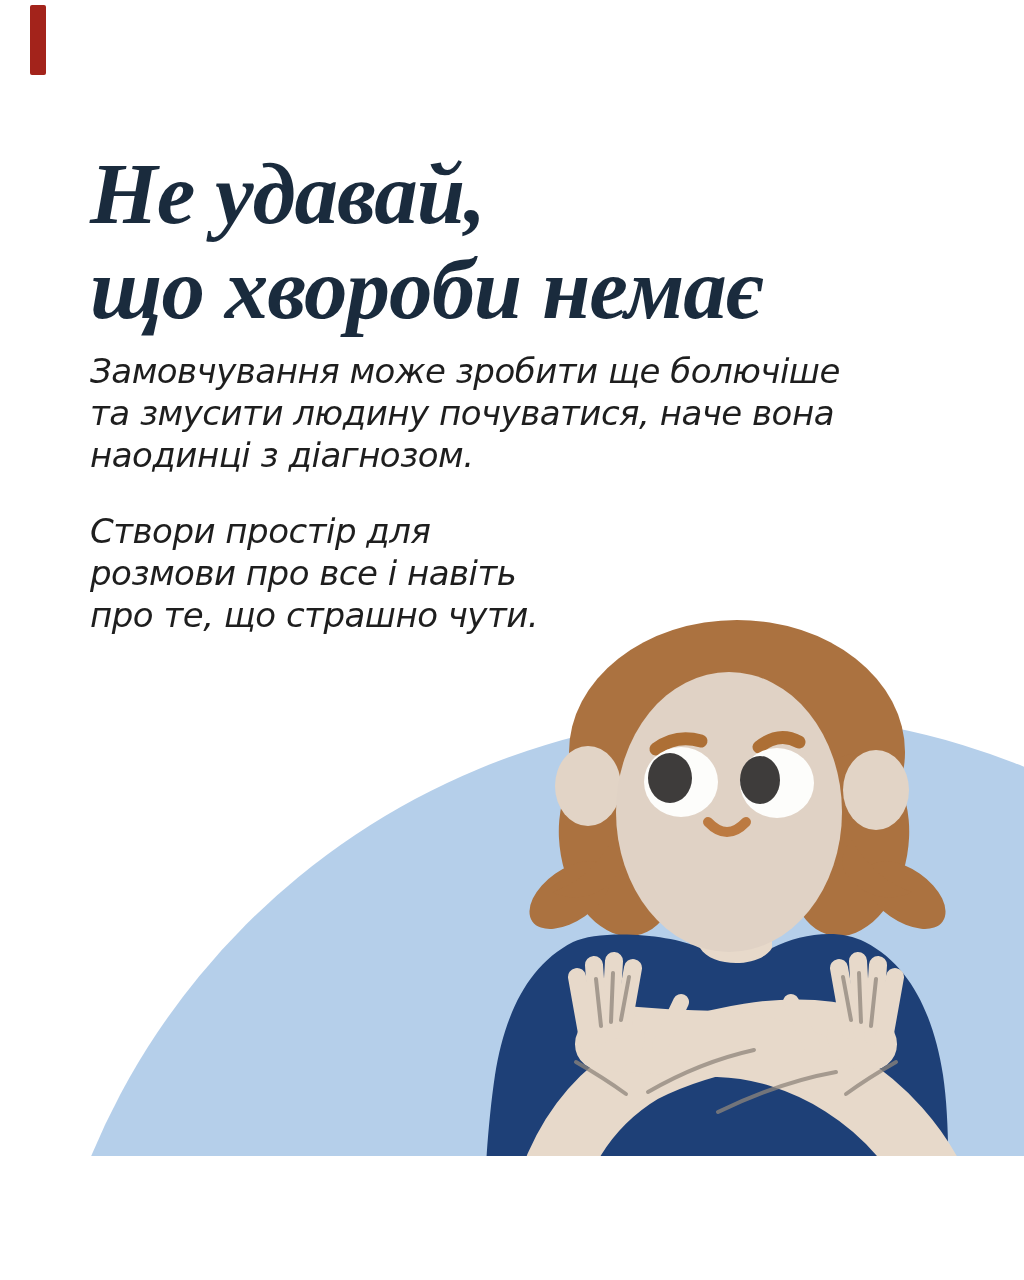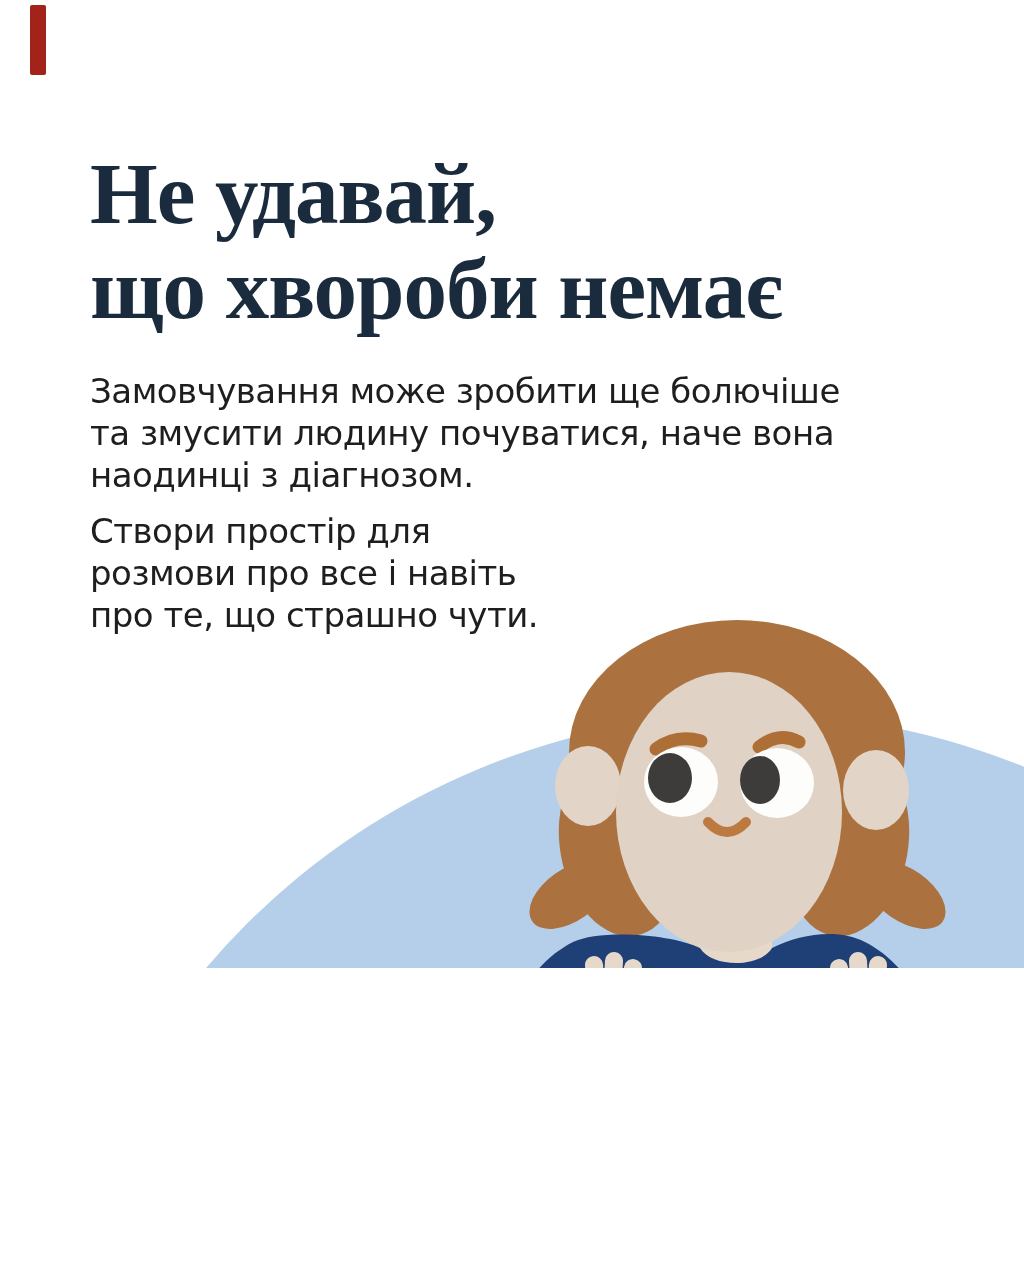--- a/index.html
+++ b/index.html
@@ -1,21 +1,22 @@
 <!DOCTYPE html>
 <html><head>
 <meta charset="utf-8">
 <style>
   html,body{margin:0;padding:0;background:#ffffff;}
   .canvas{
     position:relative;
-    width:1024px;height:968px;
+    width:1024px;height:1156px;
     background:#ffffff;
     overflow:hidden;
     font-family:"DejaVu Sans", sans-serif;
+    font-style:italic;
   }
   .brand-mark{
     position:absolute;
     left:30px;top:5px;
     width:16px;height:70px;
     background:#a3231b;
     border-radius:2px;
   }
   .title{
     position:absolute;
@@ -29,21 +30,21 @@
   }
   .para{
     position:absolute;
     left:90px;
     font-size:34px;
     line-height:42px;
     letter-spacing:-0.5px;
     color:#1e1e1e;
     white-space:pre-line;
   }
-  .para-1{top:336px;}
+  .para-1{top:316px;}
   .para-2{top:476px;}
   .illustration{
     position:absolute;
     left:0;top:0;
     width:1024px;height:1280px;
   }
 </style>
 </head>
 <body>
 

